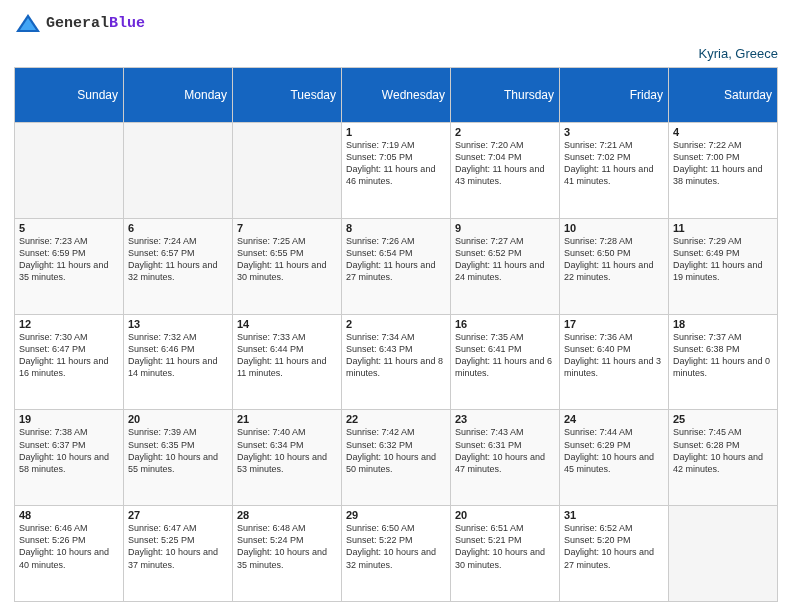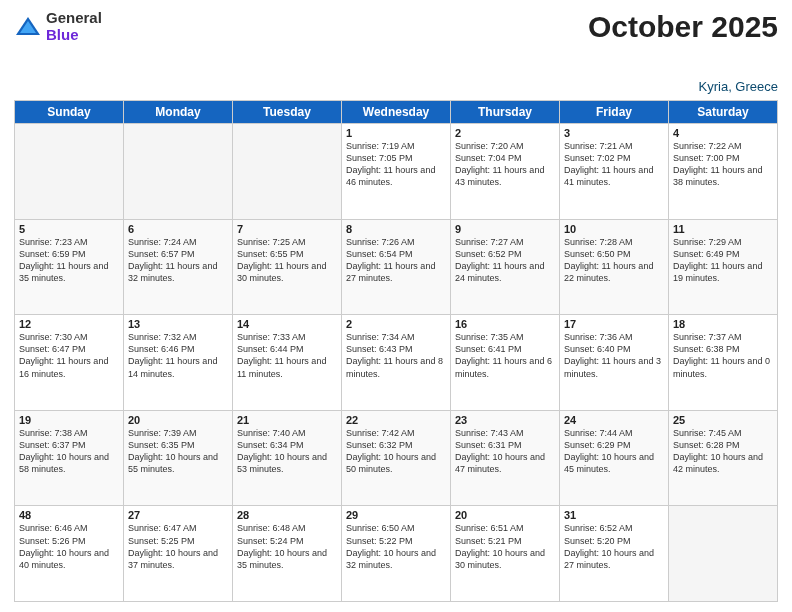--- a/index.html
+++ b/index.html
@@ -23,22 +23,23 @@
       align-items: flex-start;
       margin-bottom: 6px;
     }
     .logo {
       display: flex;
       align-items: center;
       gap: 4px;
     }
     .logo-text {
       display: flex;
-      flex-direction: column;
+      flex-direction: row;
       line-height: 1.1;
+      font-family: Liberation Mono, monospace;
     }
     .logo-general {
       font-size: 15px;
       font-weight: bold;
       color: #333;
     }
     .logo-blue {
       font-size: 15px;
       font-weight: bold;
       color: #6d28d9;
@@ -63,23 +64,23 @@
     }
     .calendar {
       width: 100%;
       border-collapse: collapse;
       flex: 1;
     }
     .calendar th {
       background: #1565C0;
       color: #fff;
       font-size: 12px;
-      font-weight: bold;
-      padding: 4px 5px;
-      text-align: center;
+      font-weight: normal;
+      padding: 20px 5px;
+      text-align: right;
       border: 1px solid #ccc;
     }
     .calendar td {
       vertical-align: top;
       border: 1px solid #ccc;
       padding: 3px 4px;
       font-size: 9.5px;
       color: #333;
       width: calc(100% / 7);
       background: #fff;
@@ -112,21 +113,20 @@
       <svg class="logo-icon" viewBox="0 0 28 28">
         <polygon points="14,4 26,22 2,22" fill="#1565C0"></polygon>
         <polygon points="14,8 22,20 6,20" fill="#42A5F5"></polygon>
       </svg>
       <div class="logo-text">
         <span class="logo-general">General</span>
         <span class="logo-blue">Blue</span>
       </div>
     </div>
     <div class="title-area">
-      <div class="month-title">October 2025</div>
       <div class="subtitle">Kyria, Greece</div>
     </div>
   </div>
 
   <table class="calendar">
     <thead>
       <tr>
         <th>Sunday</th>
         <th>Monday</th>
         <th>Tuesday</th>

